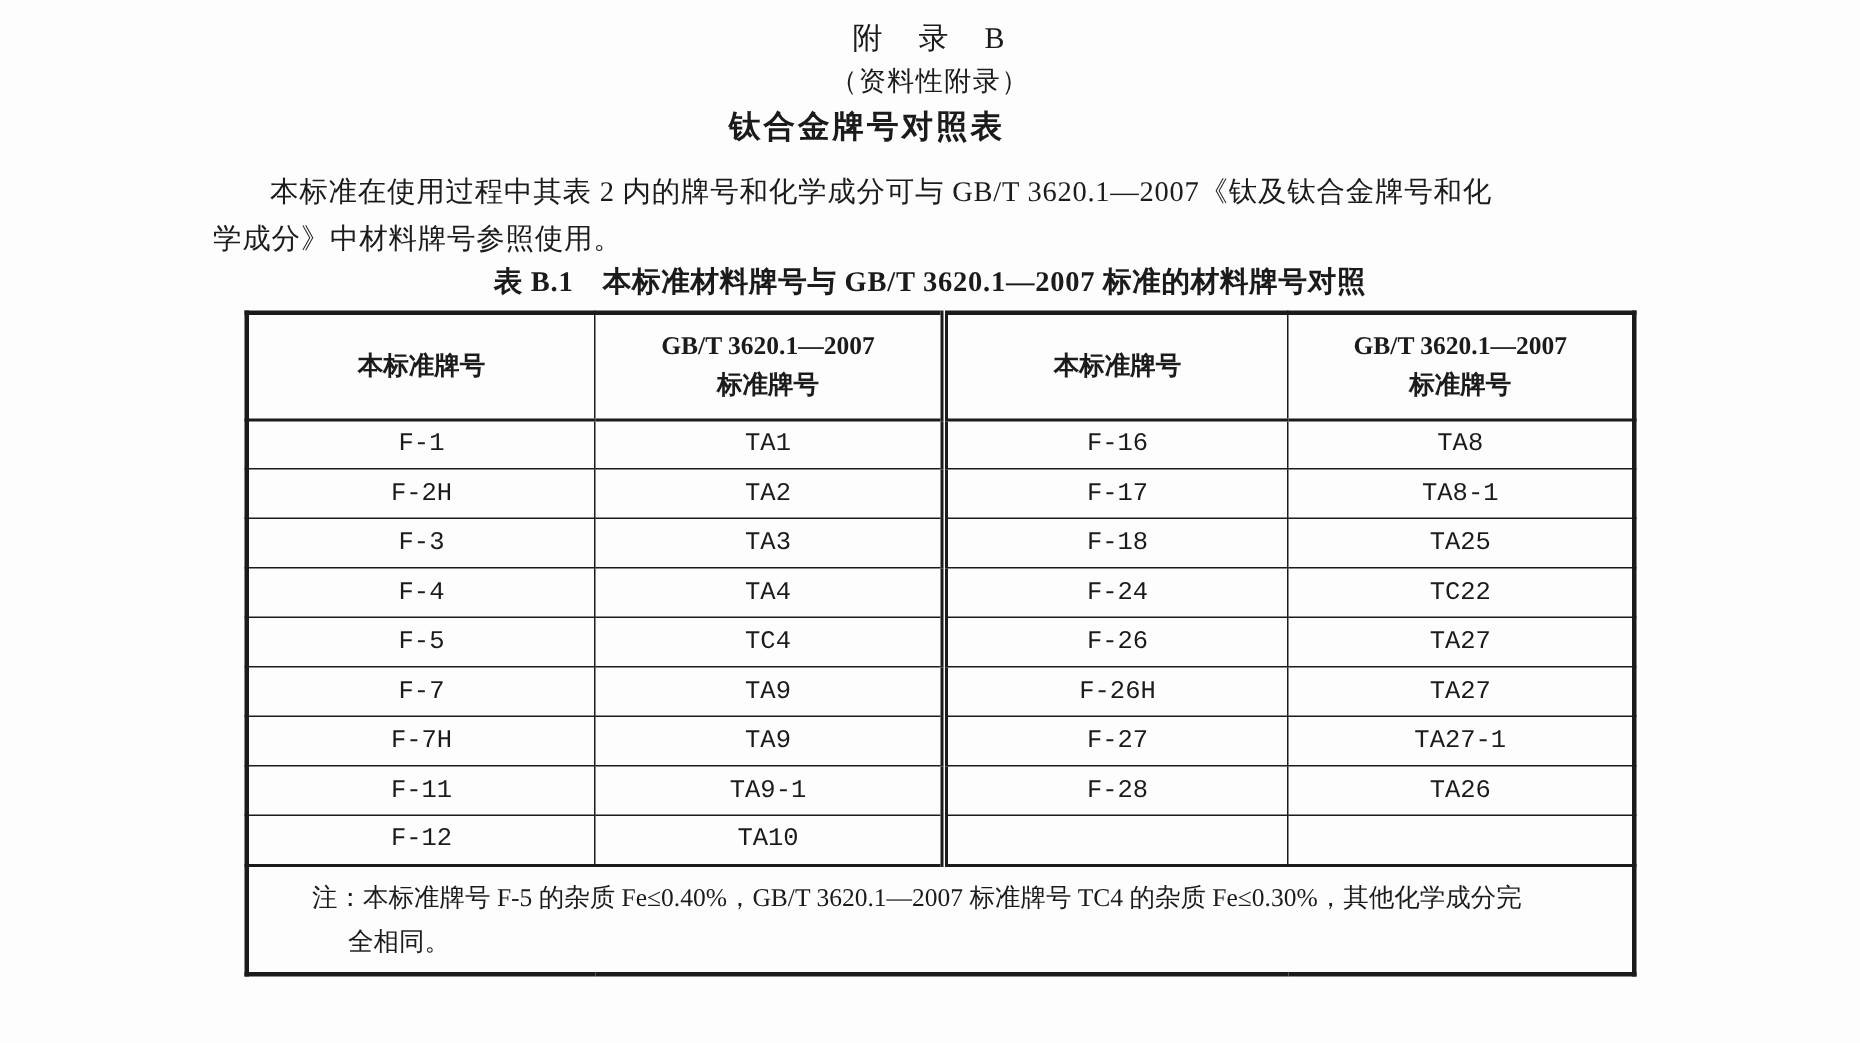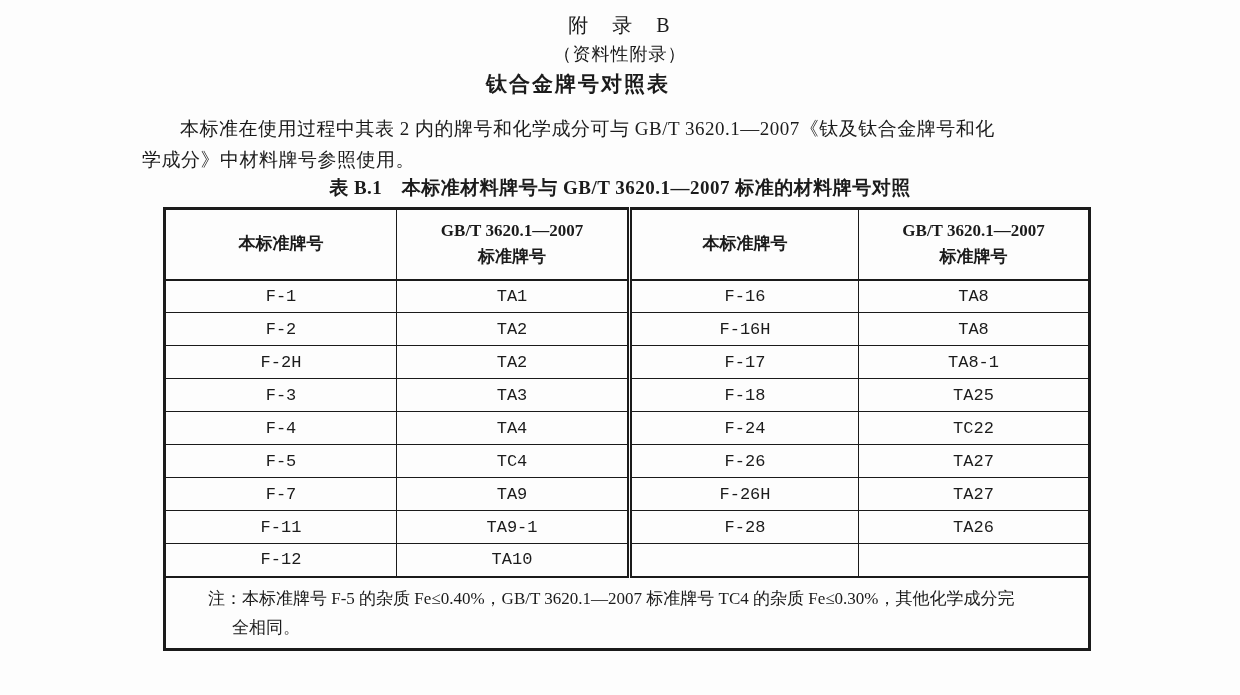--- a/index.html
+++ b/index.html
@@ -112,26 +112,20 @@
       </tr>
     </thead>
     <tbody>
       <tr>
         <td>F-1</td>
         <td>TA1</td>
         <td class="dbl">F-16</td>
         <td>TA8</td>
       </tr>
       <tr>
-        <td>F-2</td>
-        <td>TA2</td>
-        <td class="dbl">F-16H</td>
-        <td>TA8</td>
-      </tr>
-      <tr>
         <td>F-2H</td>
         <td>TA2</td>
         <td class="dbl">F-17</td>
         <td>TA8-1</td>
       </tr>
       <tr>
         <td>F-3</td>
         <td>TA3</td>
         <td class="dbl">F-18</td>
         <td>TA25</td>
@@ -148,20 +142,26 @@
         <td class="dbl">F-26</td>
         <td>TA27</td>
       </tr>
       <tr>
         <td>F-7</td>
         <td>TA9</td>
         <td class="dbl">F-26H</td>
         <td>TA27</td>
       </tr>
       <tr>
+        <td>F-7H</td>
+        <td>TA9</td>
+        <td class="dbl">F-27</td>
+        <td>TA27-1</td>
+      </tr>
+      <tr>
         <td>F-11</td>
         <td>TA9-1</td>
         <td class="dbl">F-28</td>
         <td>TA26</td>
       </tr>
       <tr>
         <td>F-12</td>
         <td>TA10</td>
         <td class="dbl"></td>
         <td></td>

